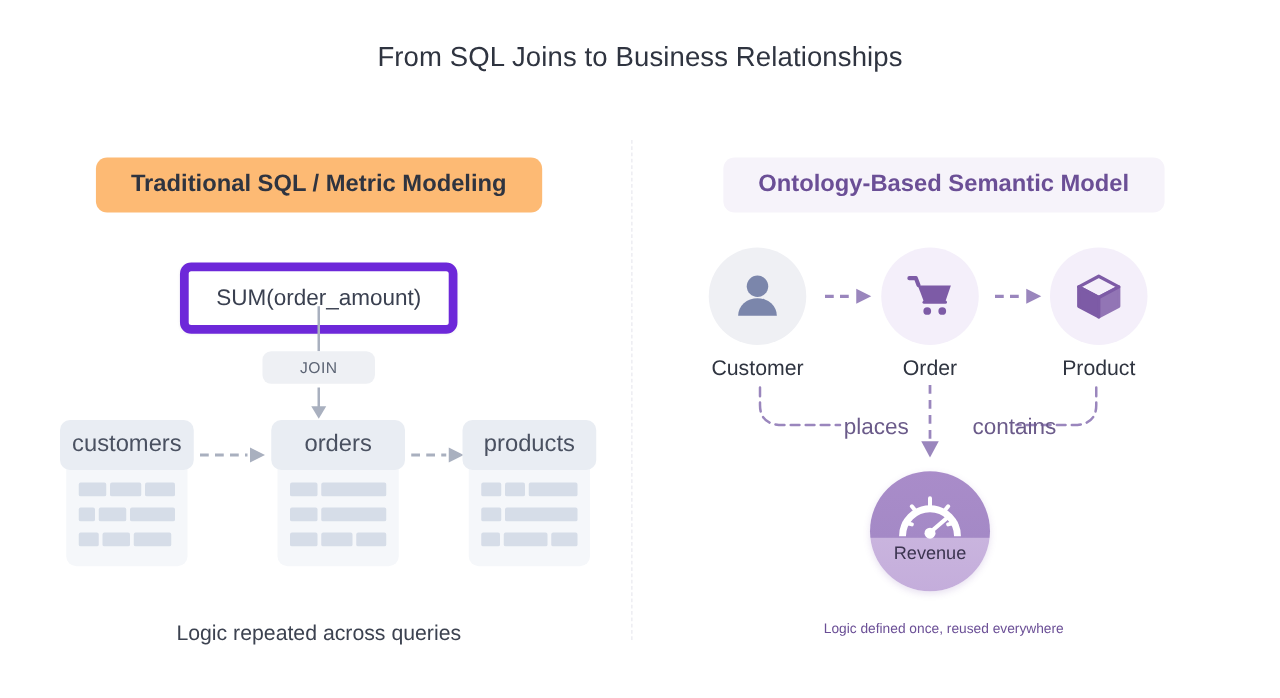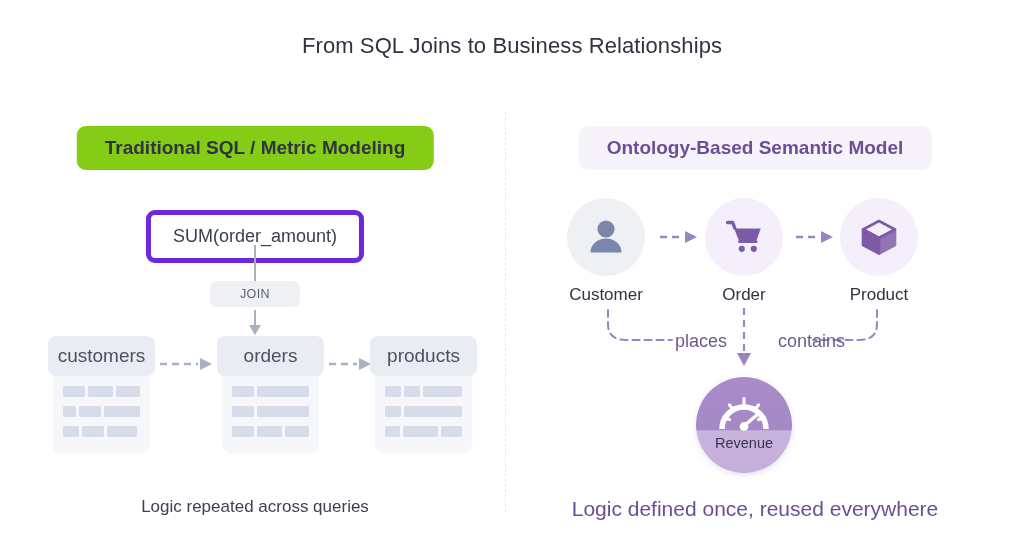--- a/index.html
+++ b/index.html
@@ -57,37 +57,37 @@
     top: 14px;
     left: 50%;
     transform: translateX(-50%);
     padding: 11px 28px;
     border-radius: 9px;
     font-size: 19px;
     font-weight: 700;
     white-space: nowrap;
   }
   #header-left {
-    background: #84cc16;
+    background: #fdba74;
     color: #2f3440;
   }
   #header-right {
     background: #f6f3fa;
     color: #6b4f96;
   }
 
   
   #metric-box {
     position: absolute;
     left: 50%;
     transform: translateX(-50%);
     top: 98px;
     padding: 11px 22px;
     background: #ffffff;
-    border: 5px solid #6d28d9;
+    border: 7px solid #6d28d9;
     border-radius: 9px;
     font-size: 18px;
     color: #3a4050;
     white-space: nowrap;
     box-shadow: 0 1px 2px rgba(30,35,60,0.04);
   }
 
   #join-badge {
     position: absolute;
     left: 50%;
@@ -224,21 +224,21 @@
   #label-places   { left: 155px; top: 219px; }
   #label-contains { left: 258px; top: 219px; }
 
   
   #caption-right {
     position: absolute;
     top: 385px;
     left: 0;
     width: 470px;
     text-align: center;
-    font-size: 21px;
+    font-size: 11px;
     color: #6b4f96;
   }
 
   svg { display: block; overflow: visible; }
 </style>
 </head>
 <body>
 
 <div id="canvas">
 

